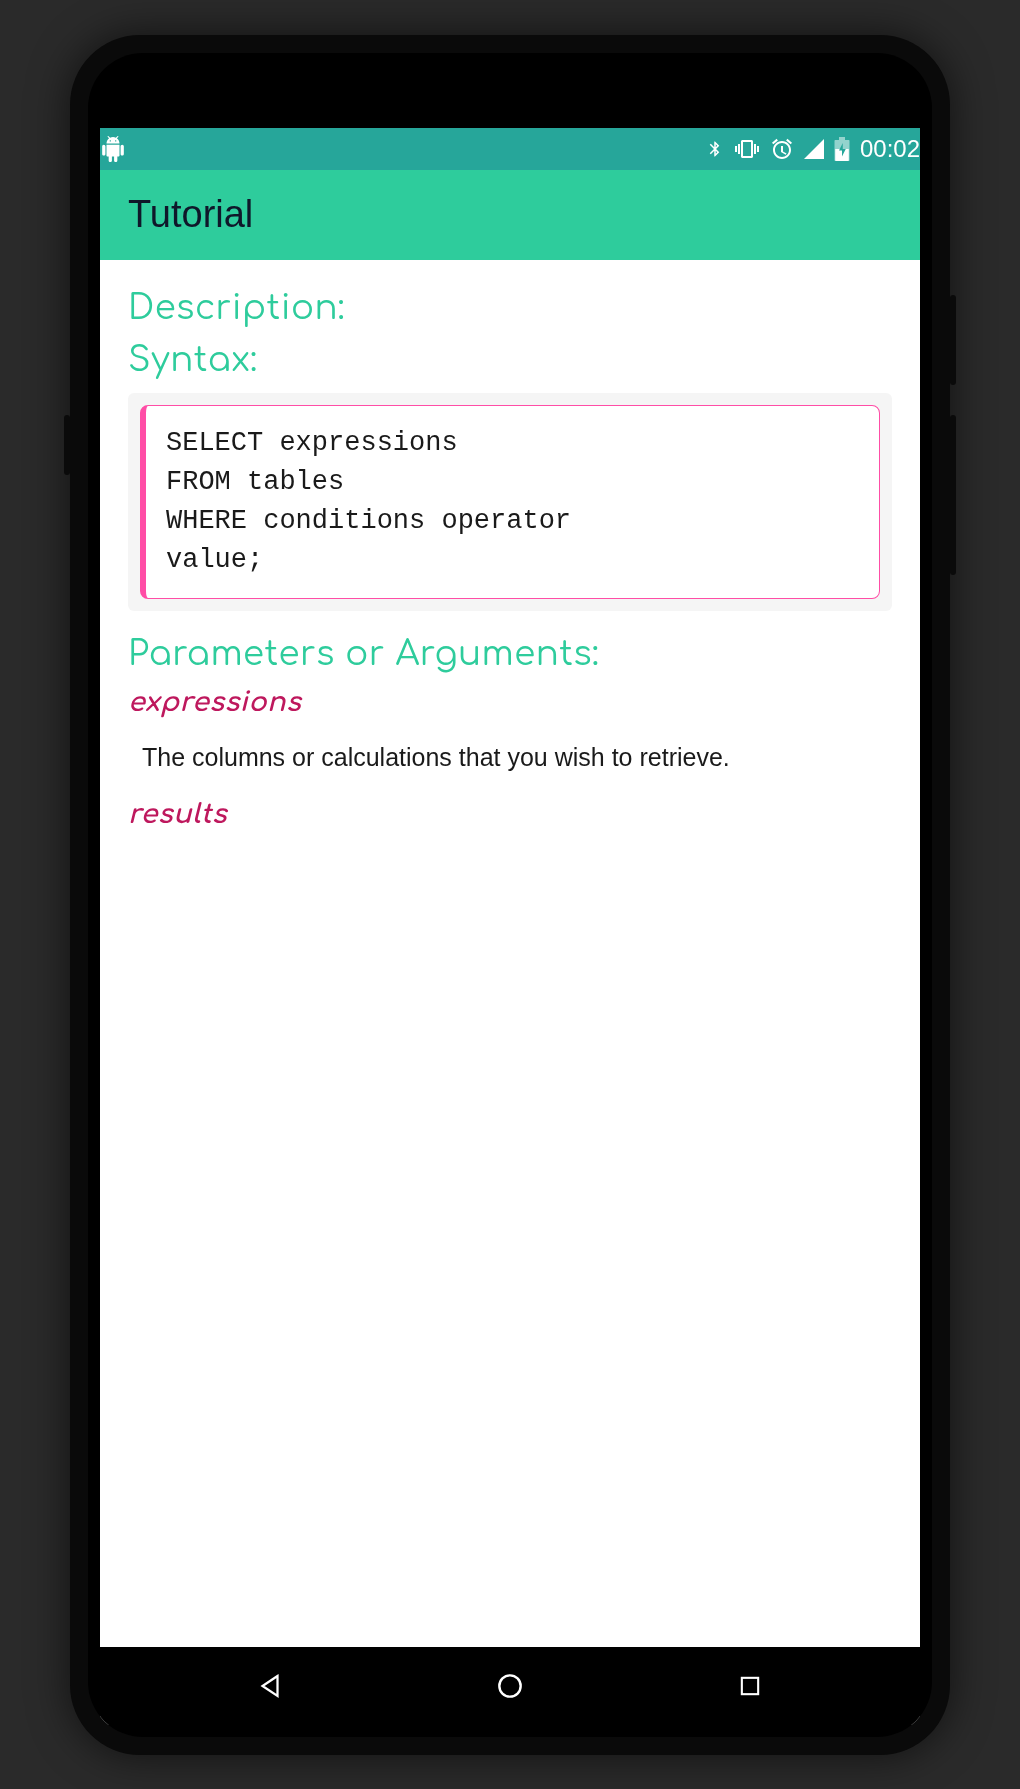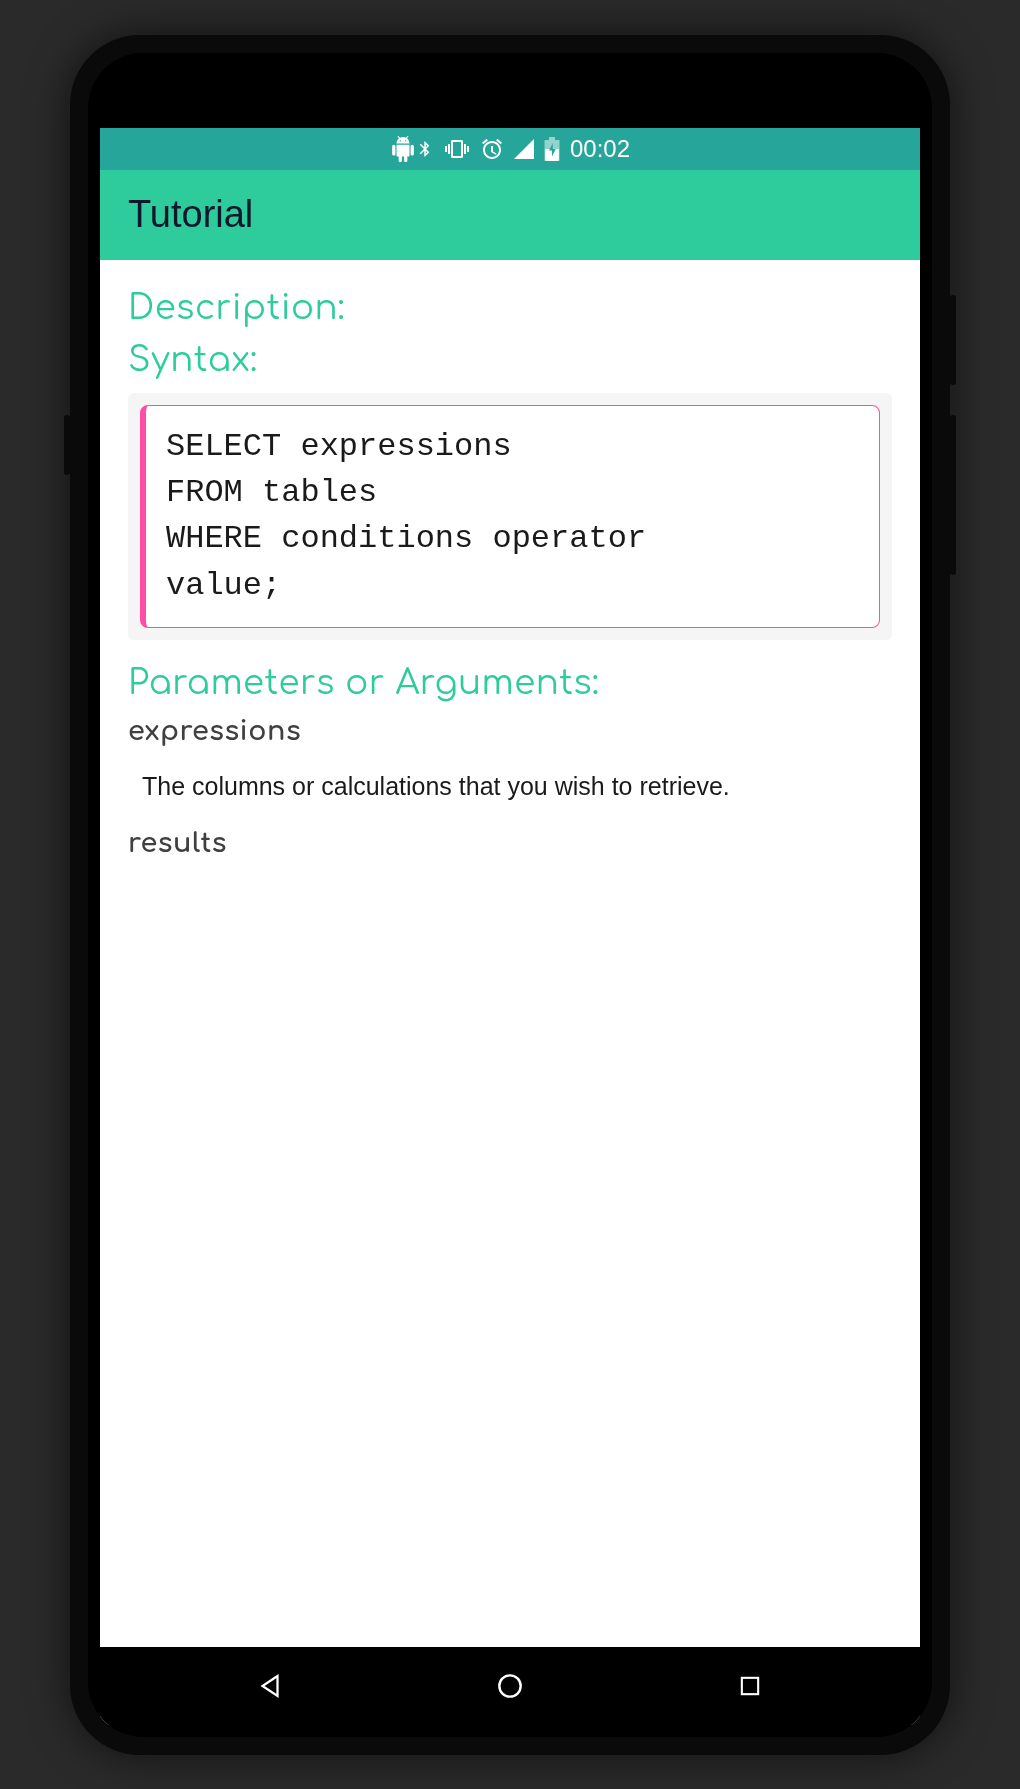--- a/index.html
+++ b/index.html
@@ -41,21 +41,21 @@
       background: #fff;
       display: flex;
       flex-direction: column;
       position: relative;
     }
     .status-bar {
       height: 42px;
       background: #26a69a;
       display: flex;
       align-items: center;
-      justify-content: center;
+      justify-content: space-between;
       padding: 0 0;
       color: #fff;
       font-size: 22px;
     }
     .status-left { display: flex; align-items: center; gap: 6px; }
     .status-right { display: flex; align-items: center; gap: 10px; }
     .android-icon { width: 26px; height: 26px; }
     .status-icon { display: inline-flex; align-items: center; }
     .app-bar {
       height: 90px;
@@ -99,33 +99,34 @@
       padding: 12px;
       margin-bottom: 24px;
     }
     .code-inner {
       background: #fff;
       border: 1px solid #ff4da6;
       border-left: 6px solid #ff4da6;
       border-radius: 8px;
       padding: 18px 20px;
       font-family: 'Courier New', monospace;
-      font-size: 32px;
+      font-size: 27px;
       color: #1a1a1a;
       white-space: pre;
       line-height: 1.45;
     }
     .param-name {
-      color: #404040;
+      color: #be185d;
       font-size: 27px;
       font-weight: 700;
       margin-bottom: 24px;
       margin-top: 6px;
       font-family: 'Comfortaa', 'Segoe UI', sans-serif;
       letter-spacing: 0.5px;
+      font-style: italic;
     }
     .nav-bar {
       height: 78px;
       background: #000;
       display: flex;
       align-items: center;
       justify-content: space-around;
       padding: 0 50px;
     }
     .nav-btn {

